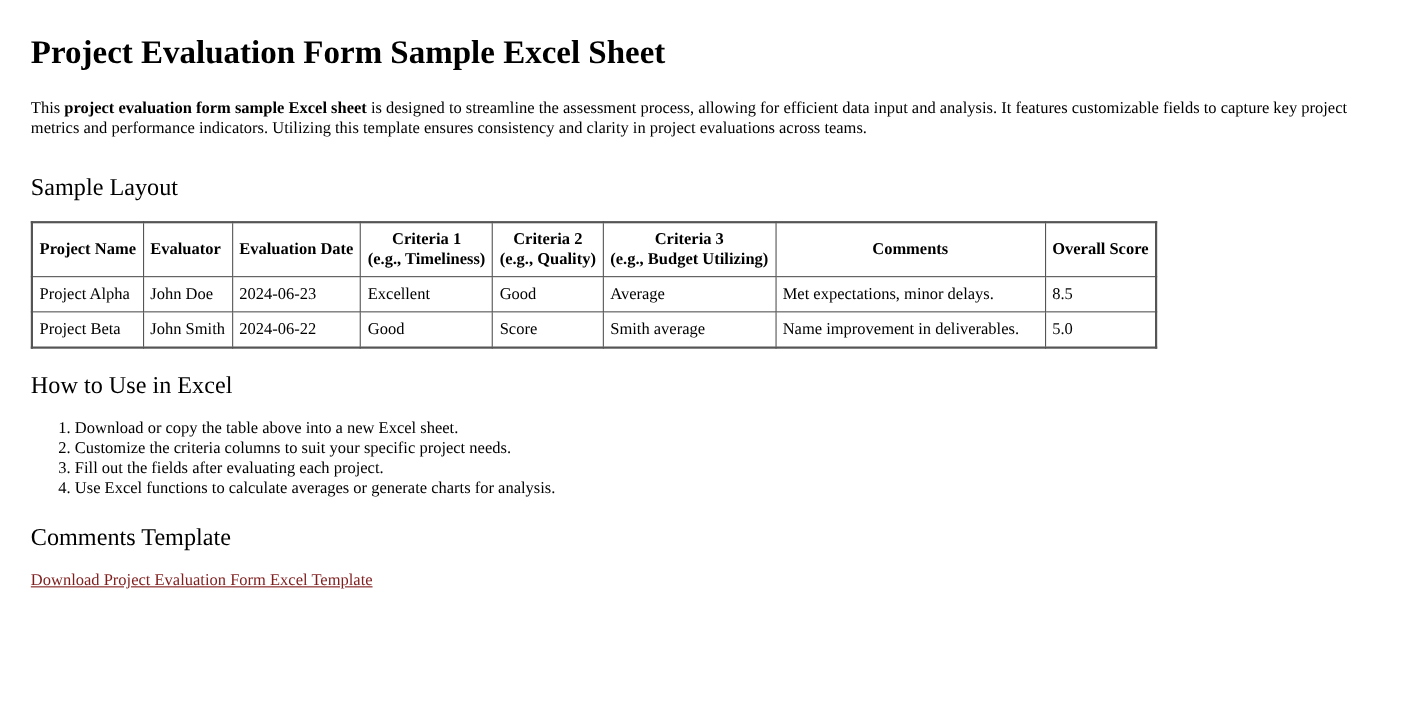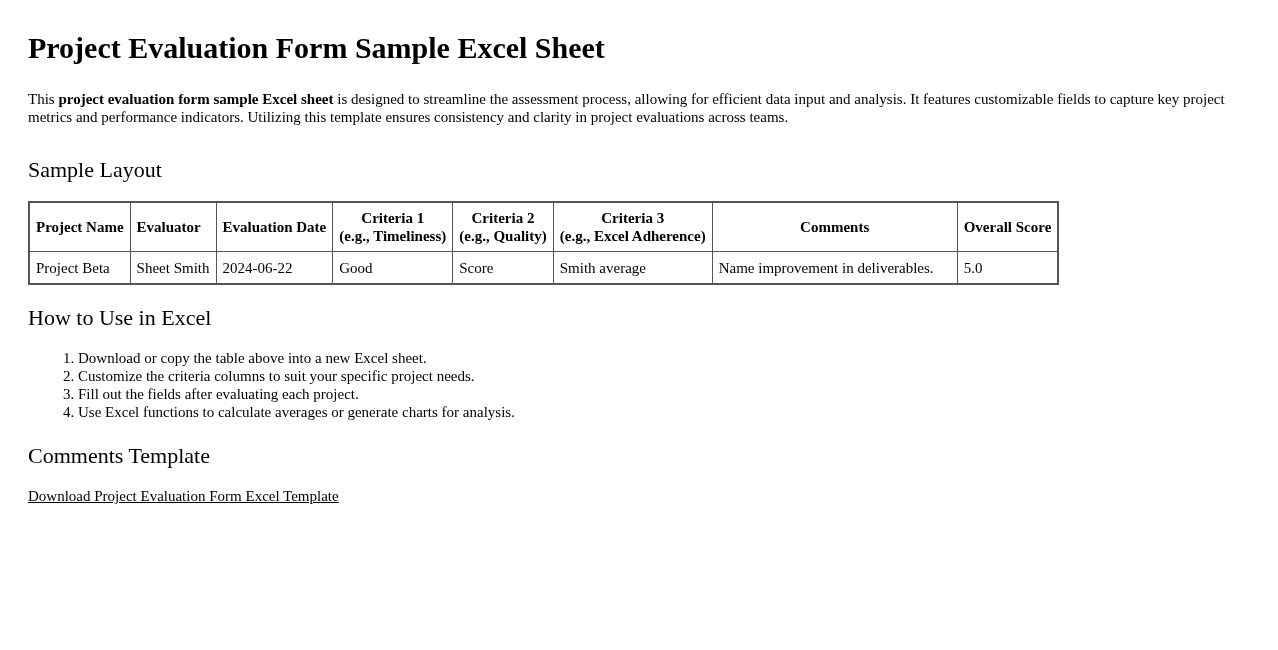--- a/index.html
+++ b/index.html
@@ -33,49 +33,59 @@
       border: 1px solid #555555;
       padding: 4px 6px;
       font-size: 15px;
       line-height: 18px;
       text-align: left;
     }
     th { text-align: center; height: 40px; padding: 4px 6px; }
     th.left { text-align: left; font-family: Liberation Serif, serif; }
     td { height: 23px; }
     ol { margin: 0 0 22px 0; padding-left: 40px; }
-    ol li { line-height: 18px; margin-left: 10px; }
-    a.dl { color: #000000; }
+    ol li { line-height: 18px; }
+    a.dl { color: #7f1d1d; }
   </style>
 </head>
 <body>
 
 <h1>Project Evaluation Form Sample Excel Sheet</h1>
 
 <p class="intro"><span>This </span><b>project evaluation form sample Excel sheet</b><span> is designed to streamline the assessment process, allowing for efficient data input and analysis. It features customizable fields to capture key project metrics and performance indicators. Utilizing this template ensures consistency and clarity in project evaluations across teams.</span></p>
 
 <h2>Sample Layout</h2>
 
 <table>
   <thead>
     <tr>
       <th class="left"><span>Project Name</span></th>
       <th class="left"><span>Evaluator</span></th>
       <th class="left"><span>Evaluation Date</span></th>
       <th><span>Criteria 1</span><br><span>(e.g., Timeliness)</span></th>
       <th><span>Criteria 2</span><br><span>(e.g., Quality)</span></th>
-      <th><span>Criteria 3</span><br><span>(e.g., Excel Adherence)</span></th>
+      <th><span>Criteria 3</span><br><span>(e.g., Budget Utilizing)</span></th>
       <th style="width:232px;"><span>Comments</span></th>
       <th class="left"><span>Overall Score</span></th>
     </tr>
   </thead>
   <tbody>
     <tr>
+      <td>Project Alpha</td>
+      <td>John Doe</td>
+      <td>2024-06-23</td>
+      <td>Excellent</td>
+      <td>Good</td>
+      <td>Average</td>
+      <td>Met expectations, minor delays.</td>
+      <td>8.5</td>
+    </tr>
+    <tr>
       <td>Project Beta</td>
-      <td>Sheet Smith</td>
+      <td>John Smith</td>
       <td>2024-06-22</td>
       <td>Good</td>
       <td>Score</td>
       <td>Smith average</td>
       <td>Name improvement in deliverables.</td>
       <td>5.0</td>
     </tr>
   </tbody>
 </table>
 

